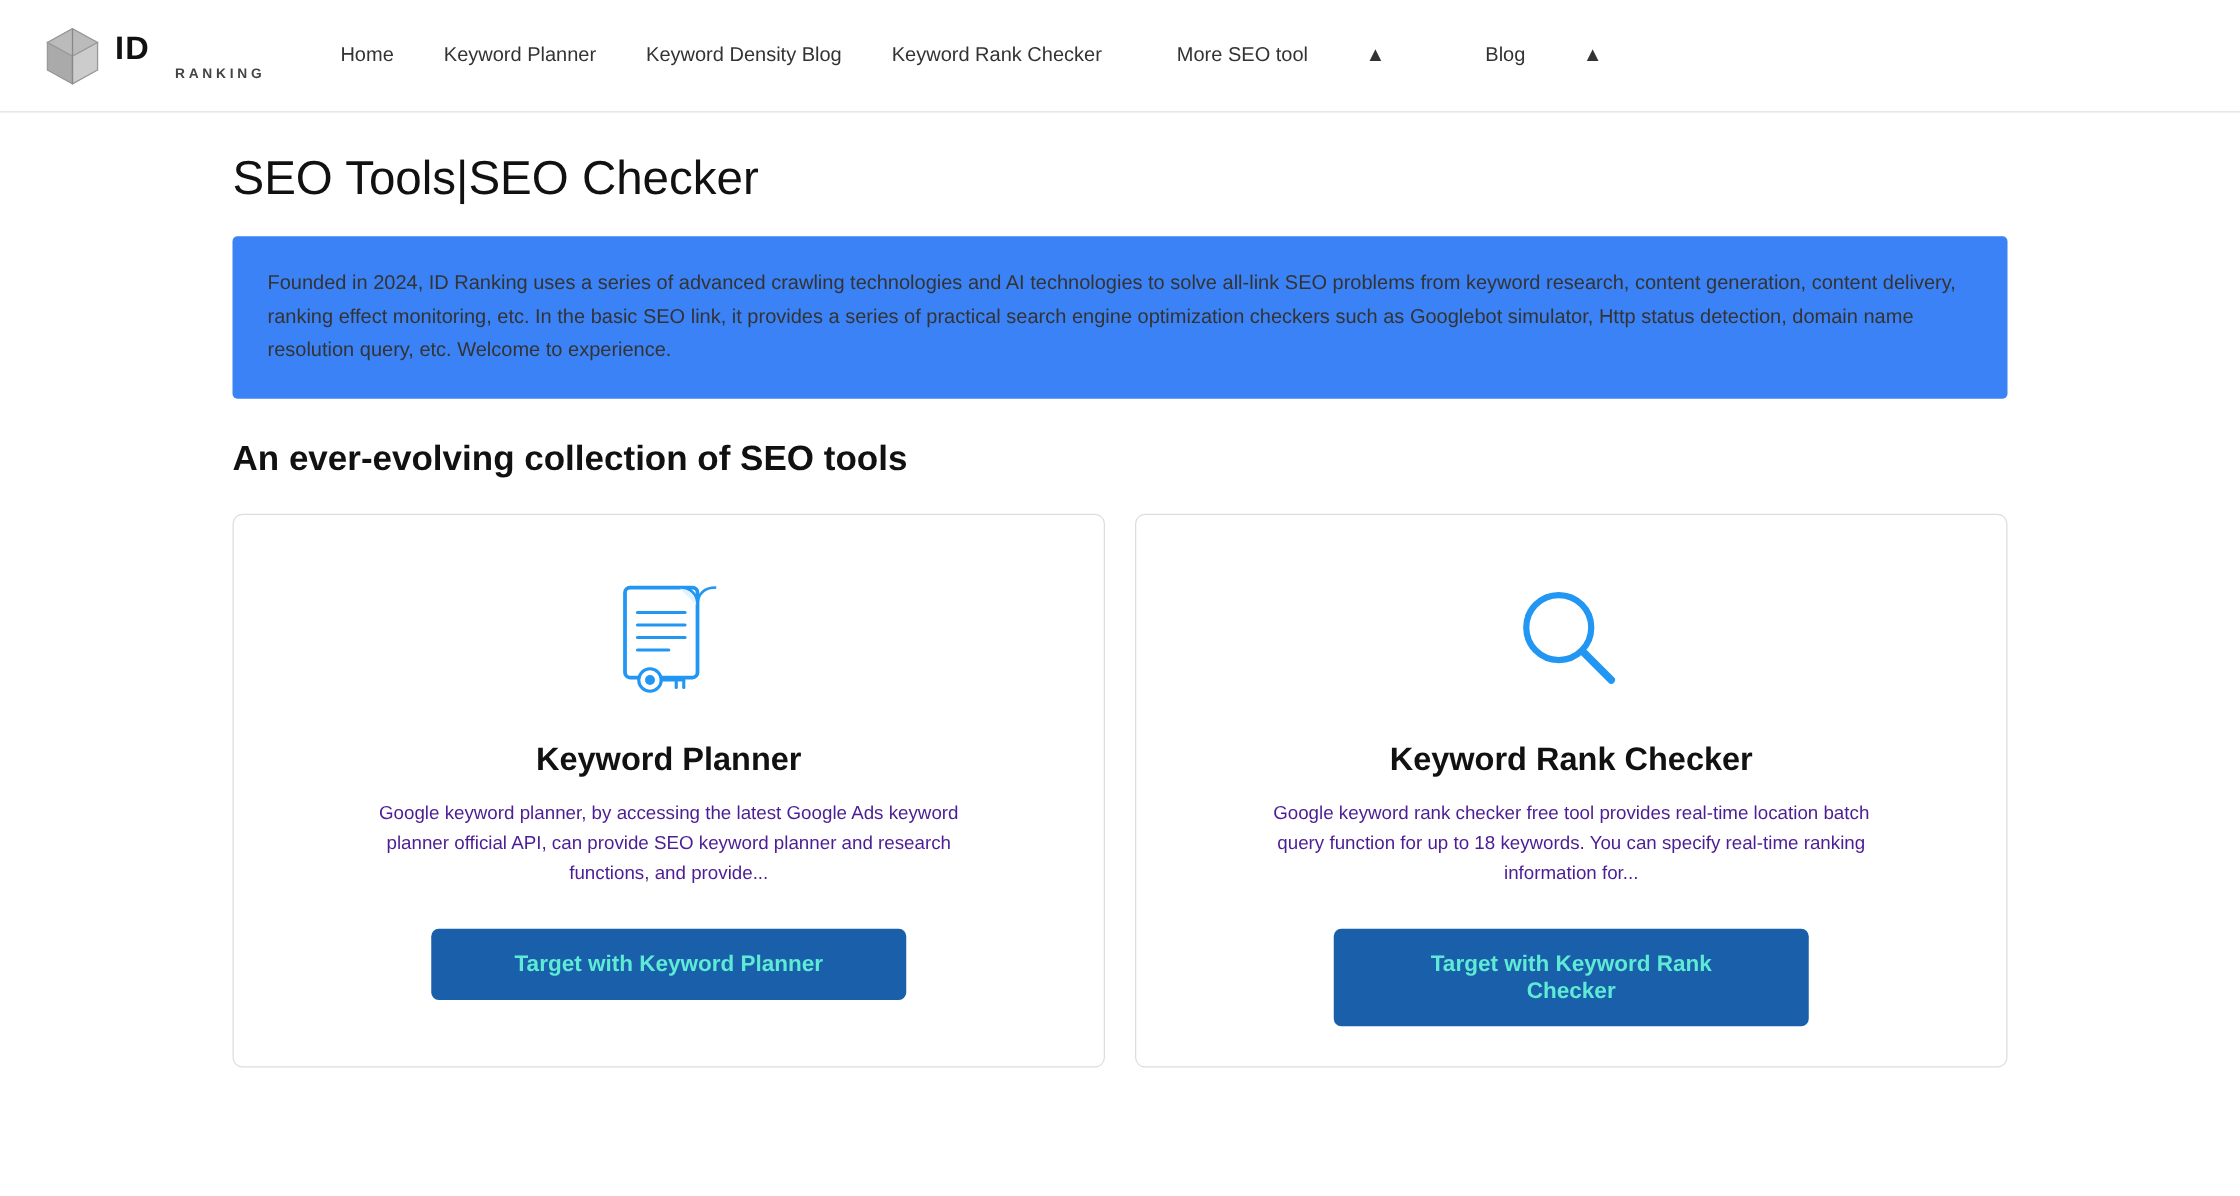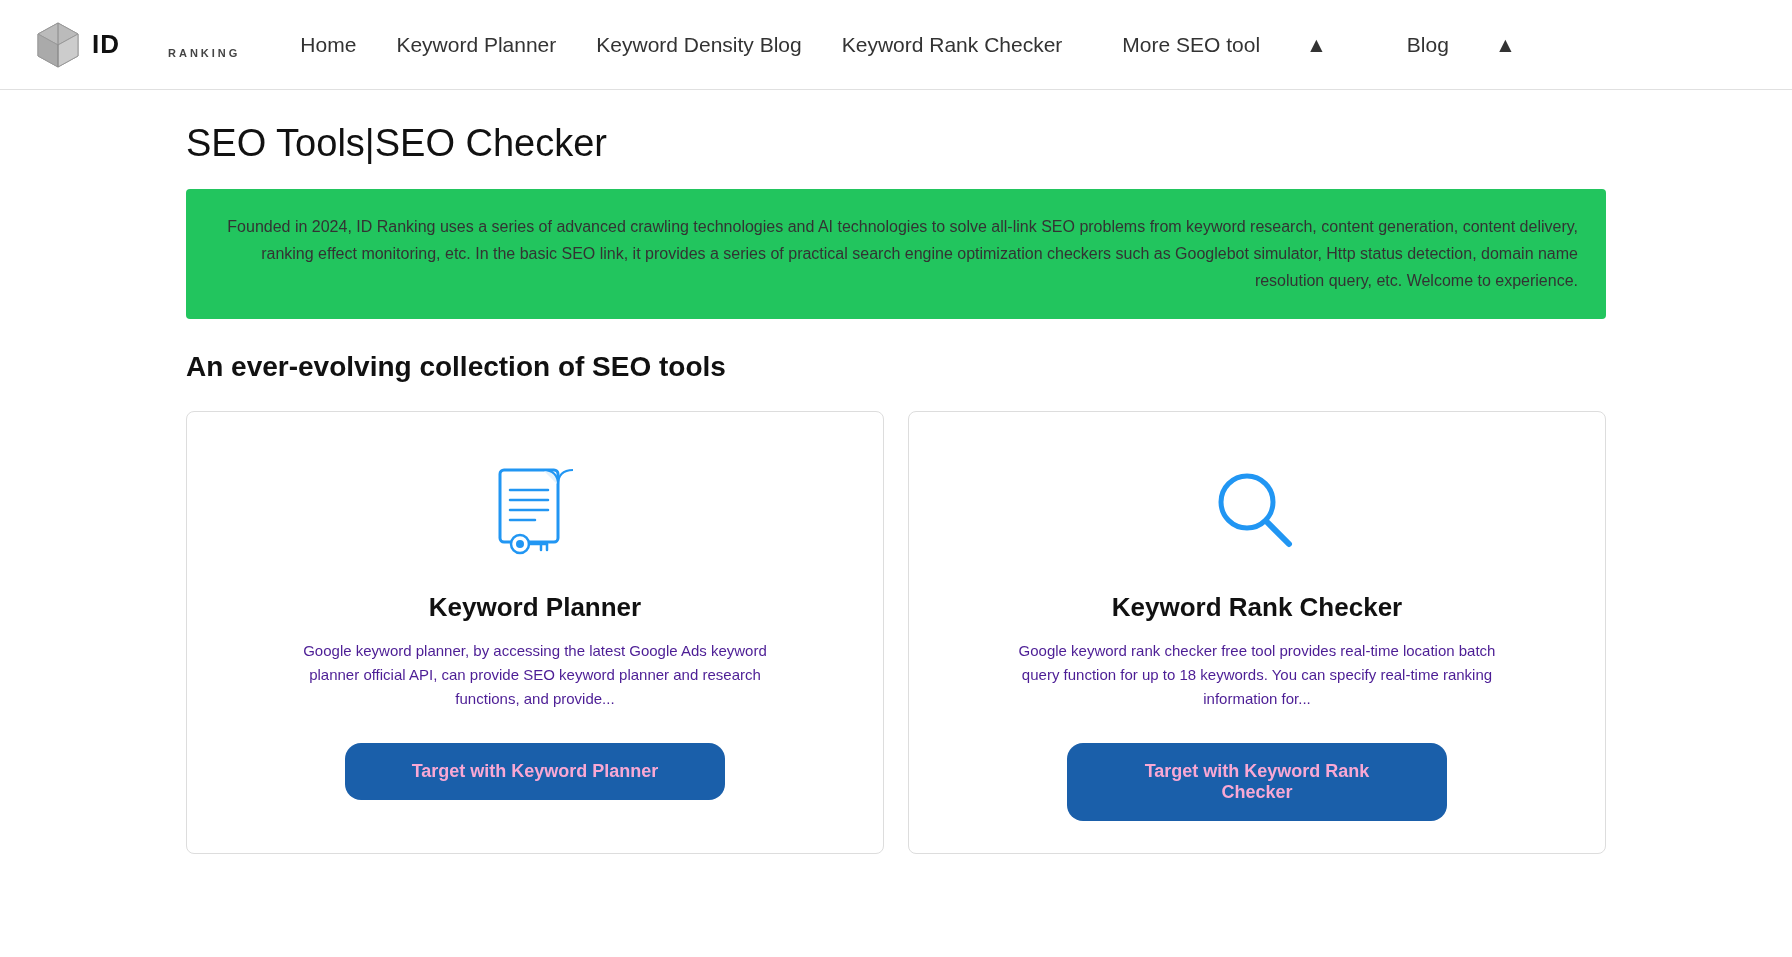--- a/index.html
+++ b/index.html
@@ -20,23 +20,22 @@
       gap: 8px;
       margin-right: 40px;
       text-decoration: none;
     }
     .logo-icon {
       width: 52px;
       height: 52px;
     }
     .logo-text {
       display: flex;
-      flex-direction: row;
+      flex-direction: column;
       line-height: 1.1;
-      align-items: flex-end;
     }
     .logo-text .id-part {
       font-size: 26px;
       font-weight: 900;
       color: #111;
       letter-spacing: 1px;
     }
     .logo-text .ranking-part {
       font-size: 11px;
       font-weight: 700;
@@ -50,21 +49,21 @@
       align-items: center;
       gap: 0;
       list-style: none;
     }
     .nav-links li a,
     .nav-links li span {
       display: flex;
       align-items: center;
       gap: 4px;
       padding: 8px 20px;
-      font-size: 21px;
+      font-size: 16px;
       color: #333;
       text-decoration: none;
       cursor: pointer;
       white-space: nowrap;
     }
     .caret {
       font-size: 12px;
       margin-left: 2px;
     }
 
@@ -78,25 +77,24 @@
     
     .page-title {
       font-size: 38px;
       font-weight: 400;
       color: #111;
       margin-bottom: 24px;
     }
 
     
     .description-box {
-      background: #22c55e;
+      background: #3b82f6;
       border-radius: 4px;
       padding: 24px 28px;
       margin-bottom: 32px;
-      text-align: right;
     }
     .description-box p {
       font-size: 16px;
       line-height: 1.7;
       color: #333;
     }
 
     
     .section-title {
       font-size: 28px;
@@ -137,23 +135,23 @@
     }
     .card-description {
       font-size: 15px;
       color: #4c1d95;
       line-height: 1.6;
       margin-bottom: 32px;
       max-width: 480px;
     }
     .card-button {
       background: #1a5faa;
-      color: #f9a8d4;
+      color: #5eead4;
       border: none;
-      border-radius: 16px;
+      border-radius: 6px;
       padding: 18px 40px;
       font-size: 18px;
       font-weight: 700;
       cursor: pointer;
       width: 100%;
       max-width: 380px;
       transition: background 0.2s;
     }
 
     

